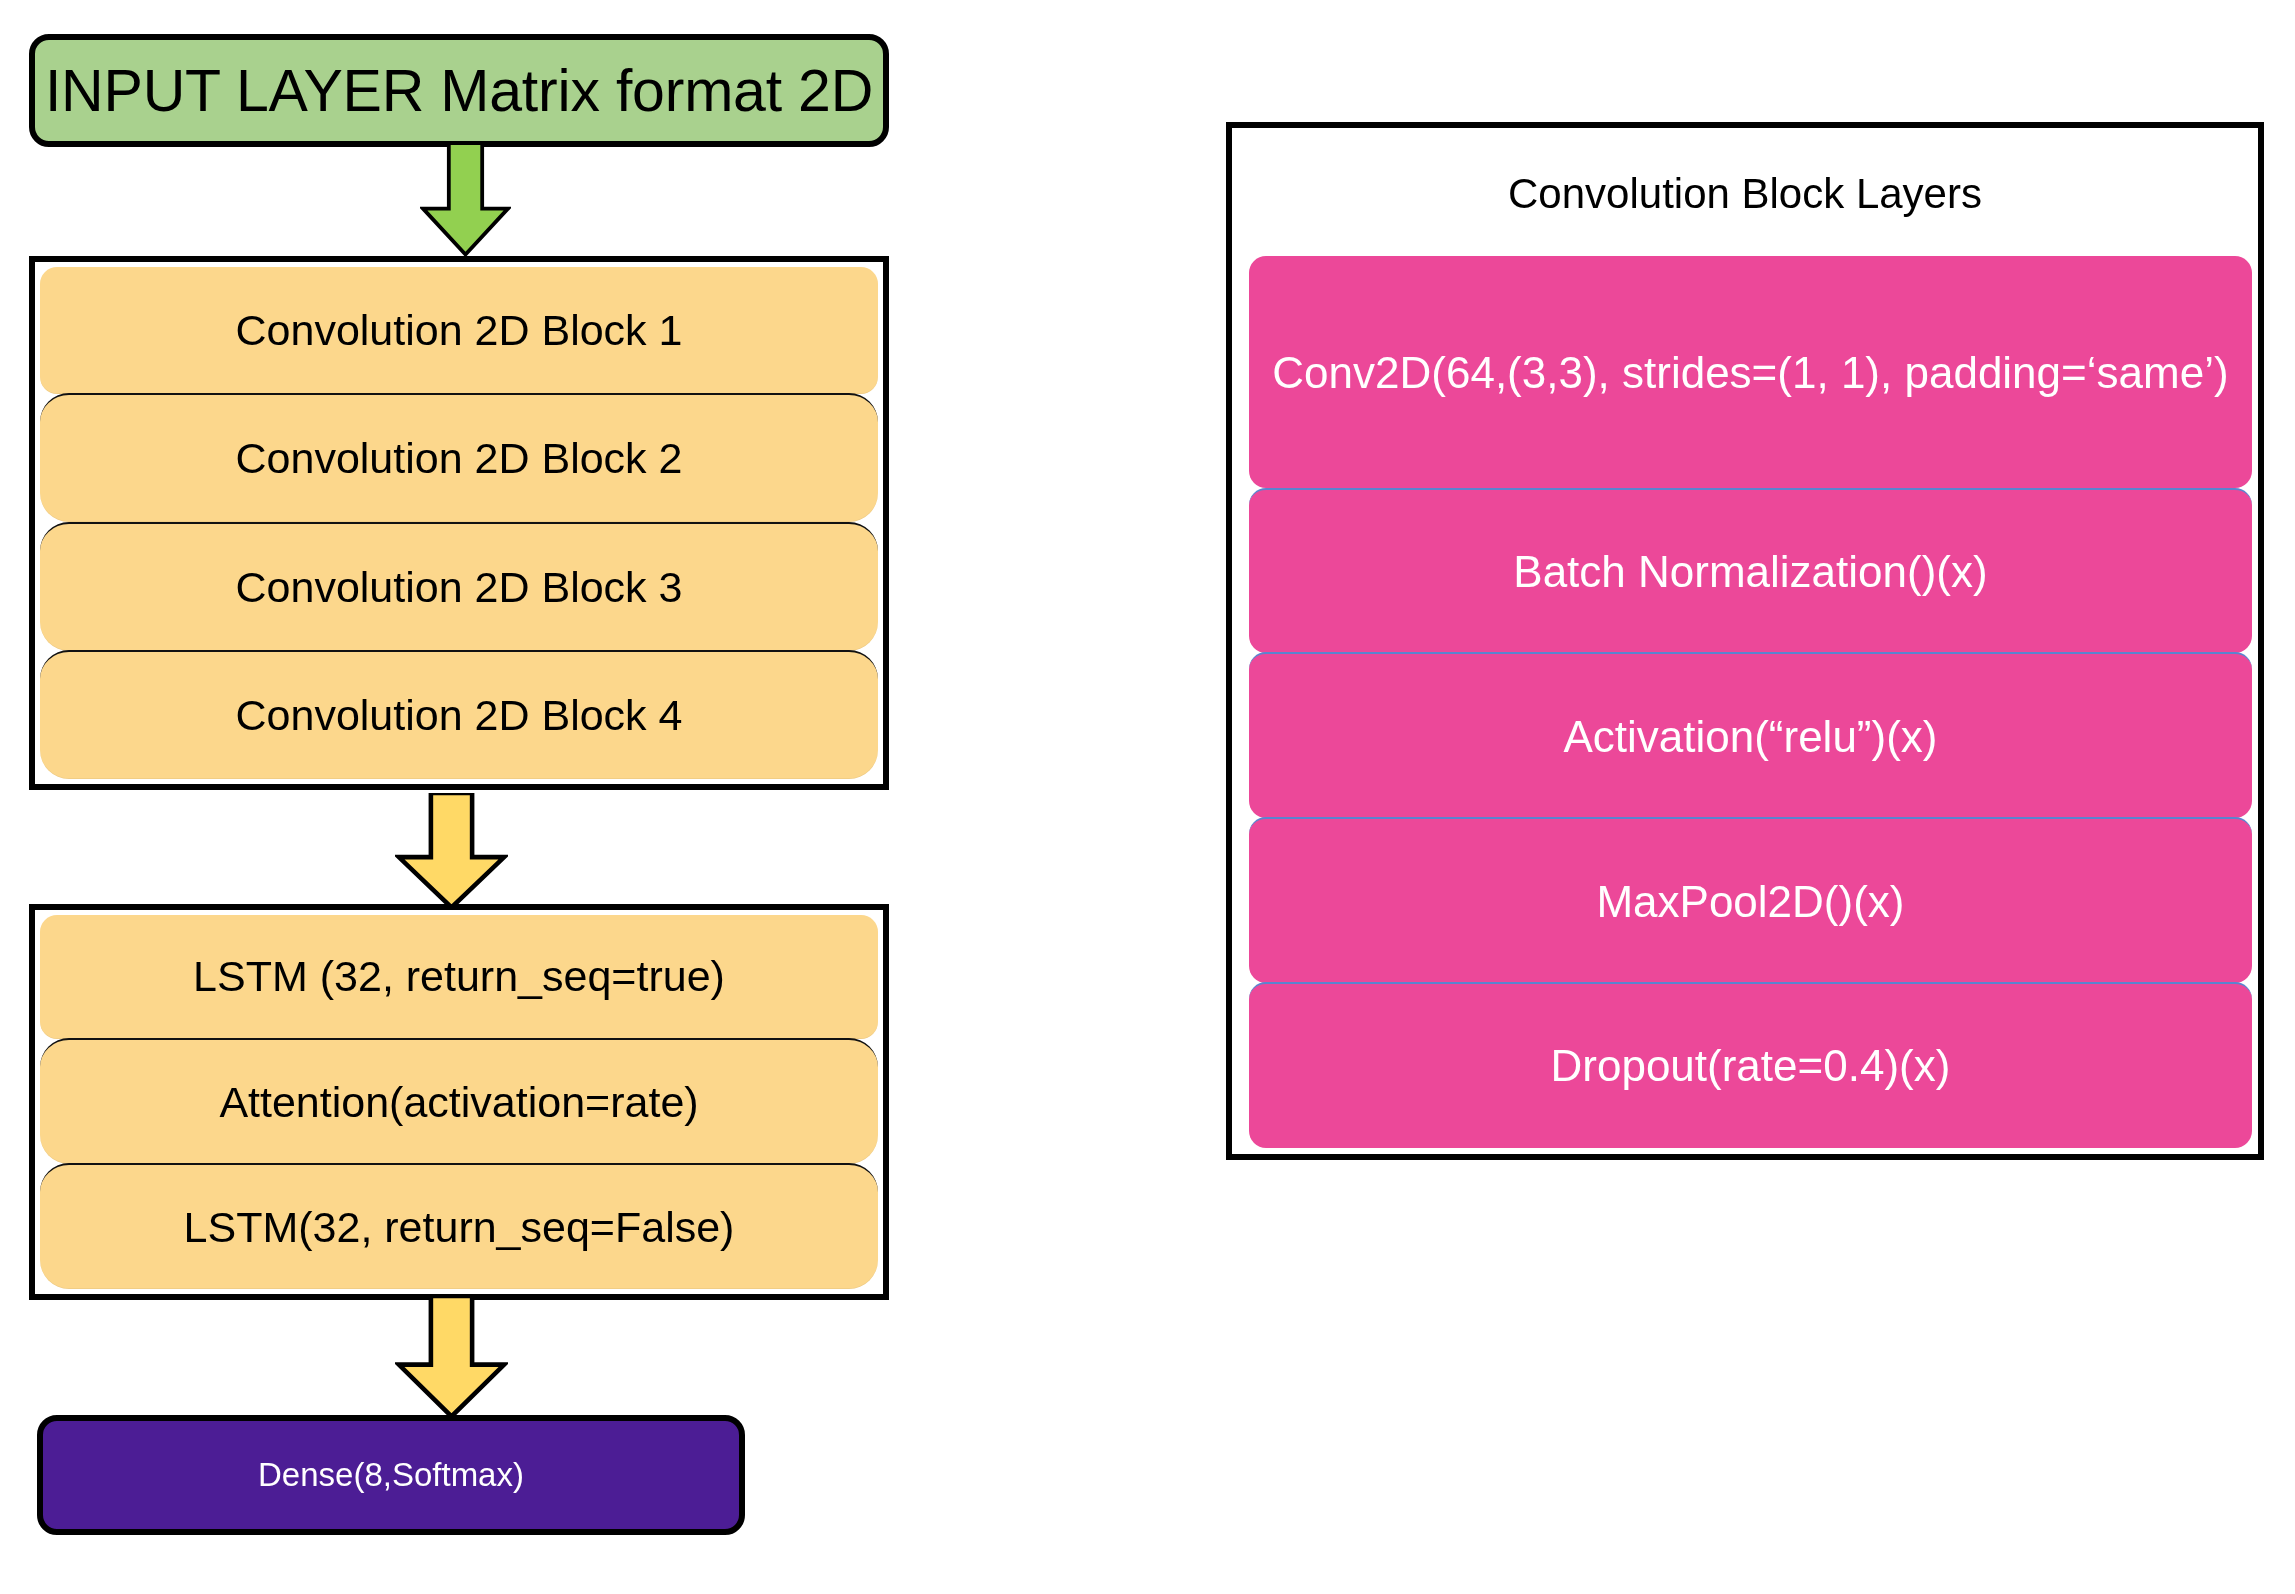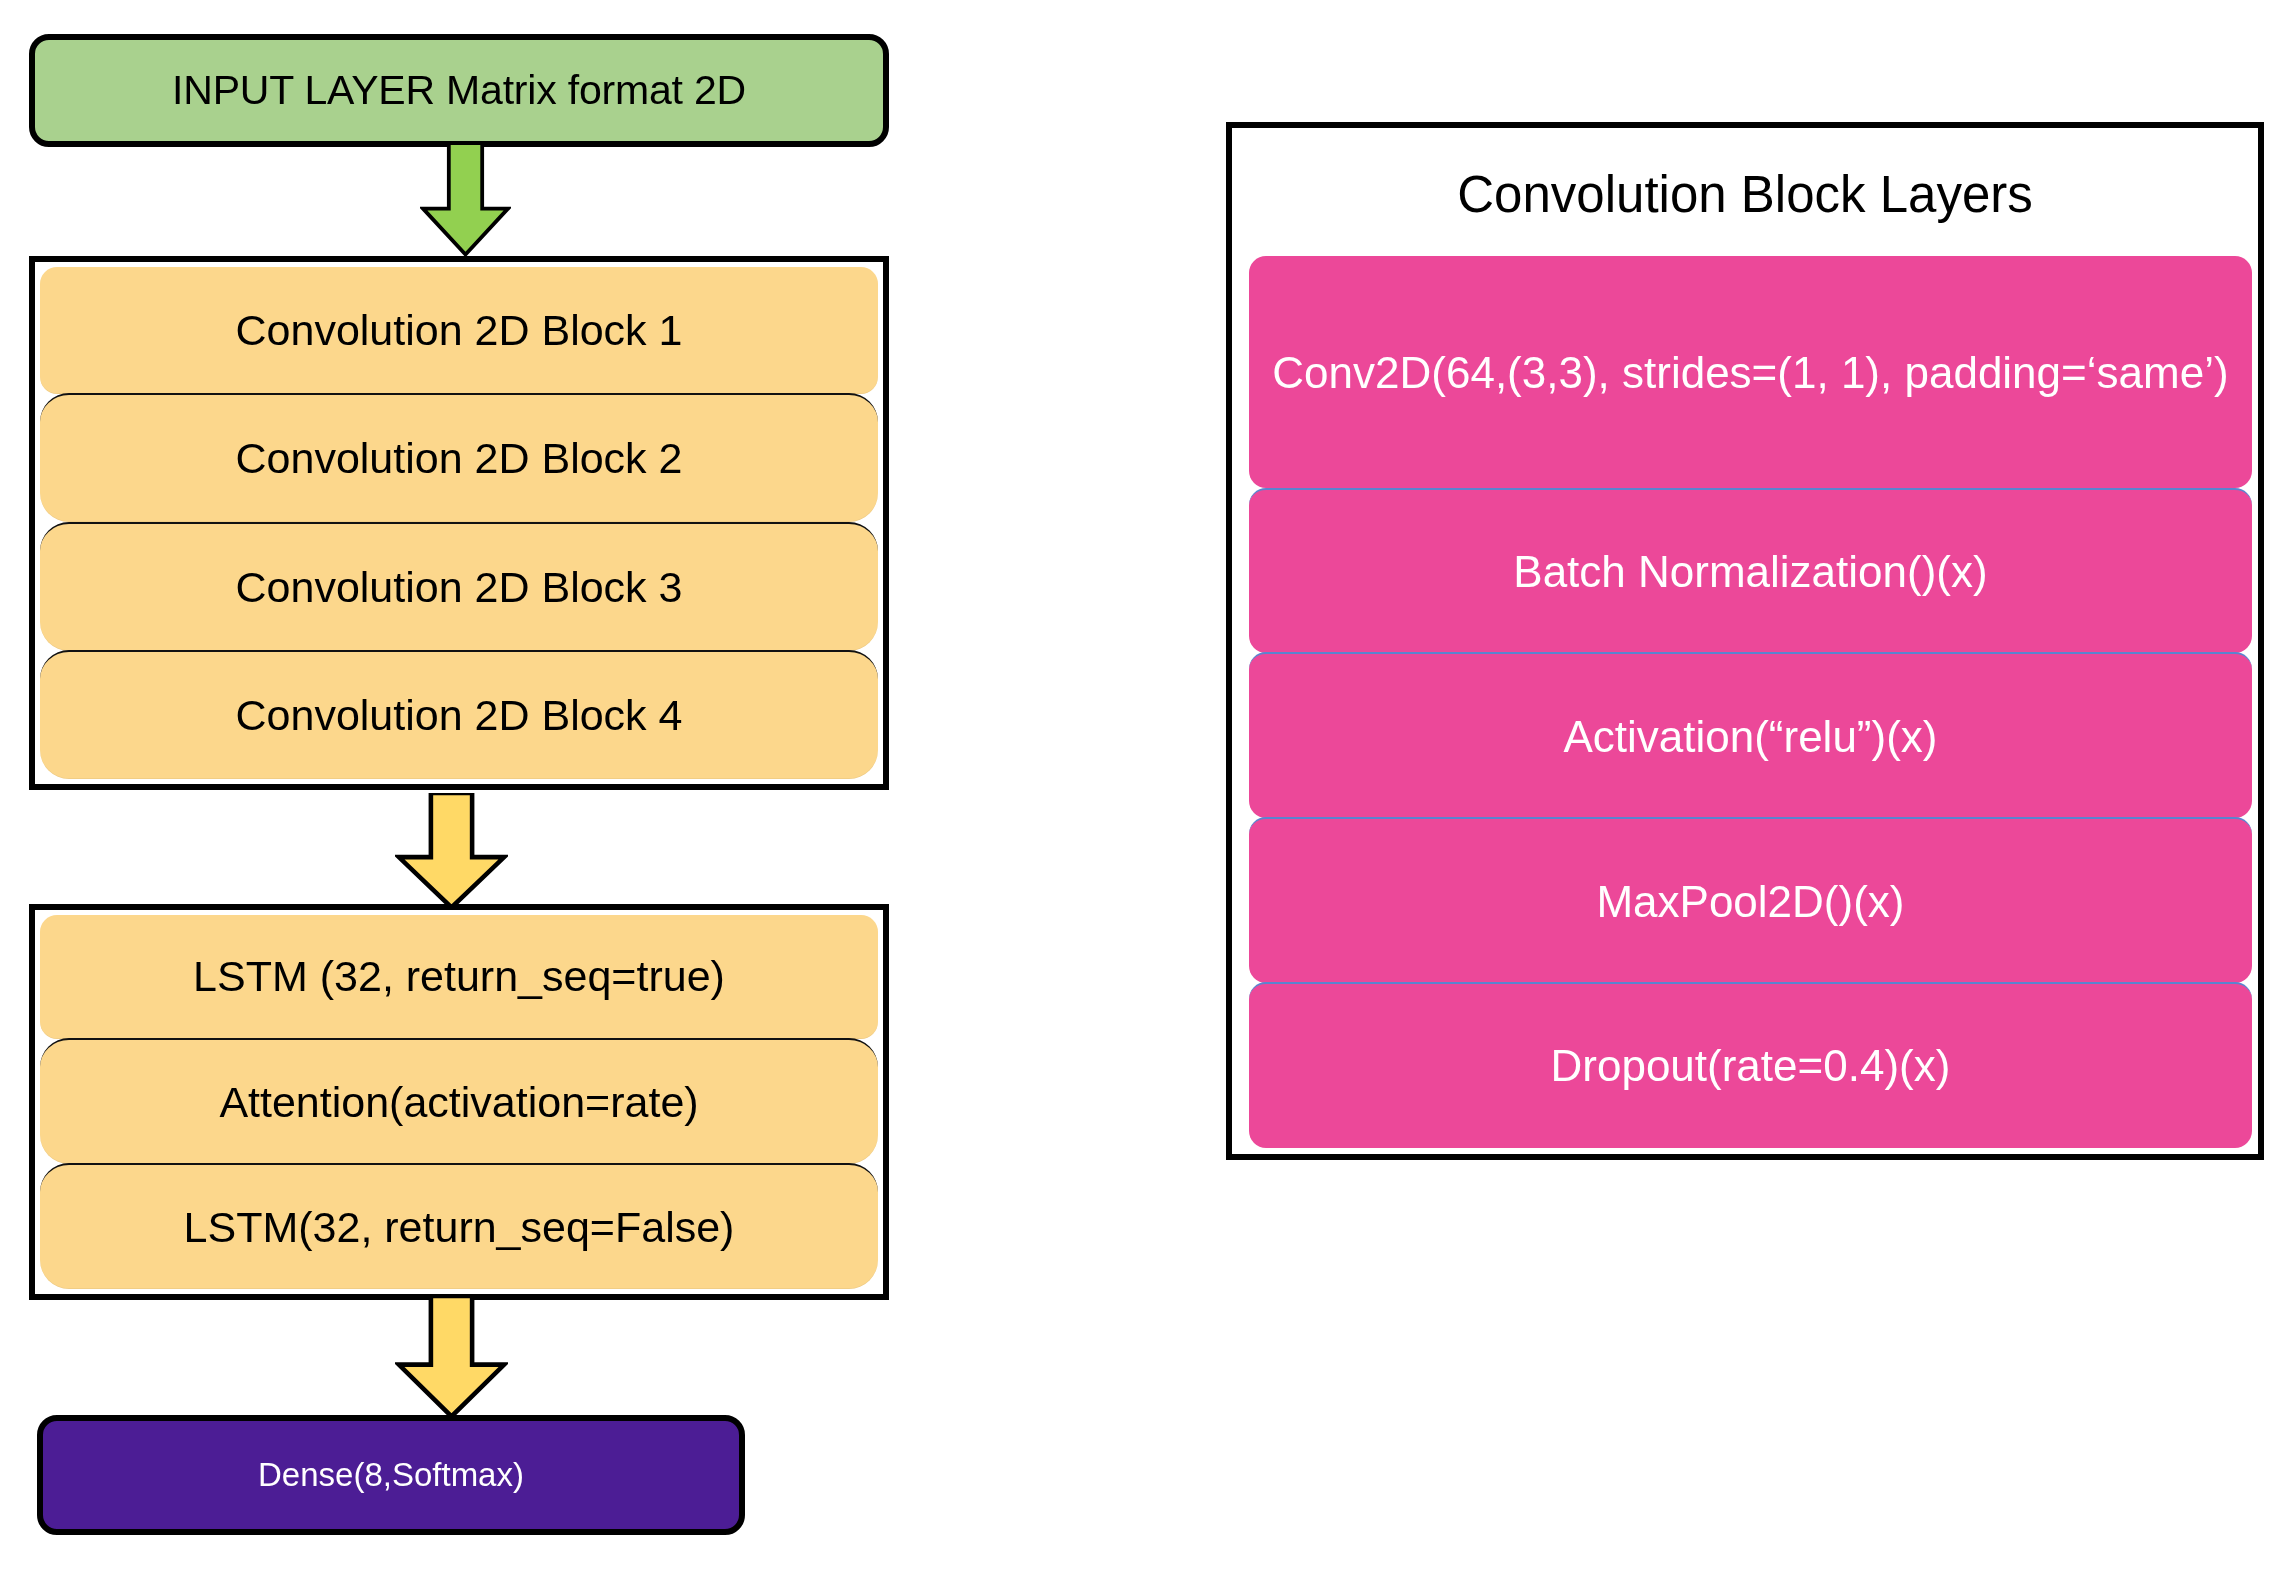--- a/index.html
+++ b/index.html
@@ -24,21 +24,21 @@
     width: 860px;
     height: 113px;
     background: #a9d18e;
     border: 6.9px solid #000000;
     border-radius: 20px;
     box-sizing: border-box;
     display: flex;
     align-items: center;
     justify-content: center;
     color: #000000;
-    font-size: 41px;
+    font-size: 59px;
     letter-spacing: -0.2px;
     white-space: nowrap;
   }
 
   
   .arrow-green {
     position: absolute;
     left: 420px;
     top: 143px;
     width: 91px;
@@ -141,21 +141,21 @@
   .right-title {
     position: absolute;
     left: 0;
     right: 0;
     top: 9.1px;
     height: 114px;
     display: flex;
     align-items: center;
     justify-content: center;
     color: #000000;
-    font-size: 51px;
+    font-size: 42px;
     white-space: nowrap;
   }
   .blue-stack {
     position: absolute;
     left: 17px;
     right: 6.1px;
     top: 128px;
     bottom: 6.1px;
     display: flex;
     flex-direction: column;

